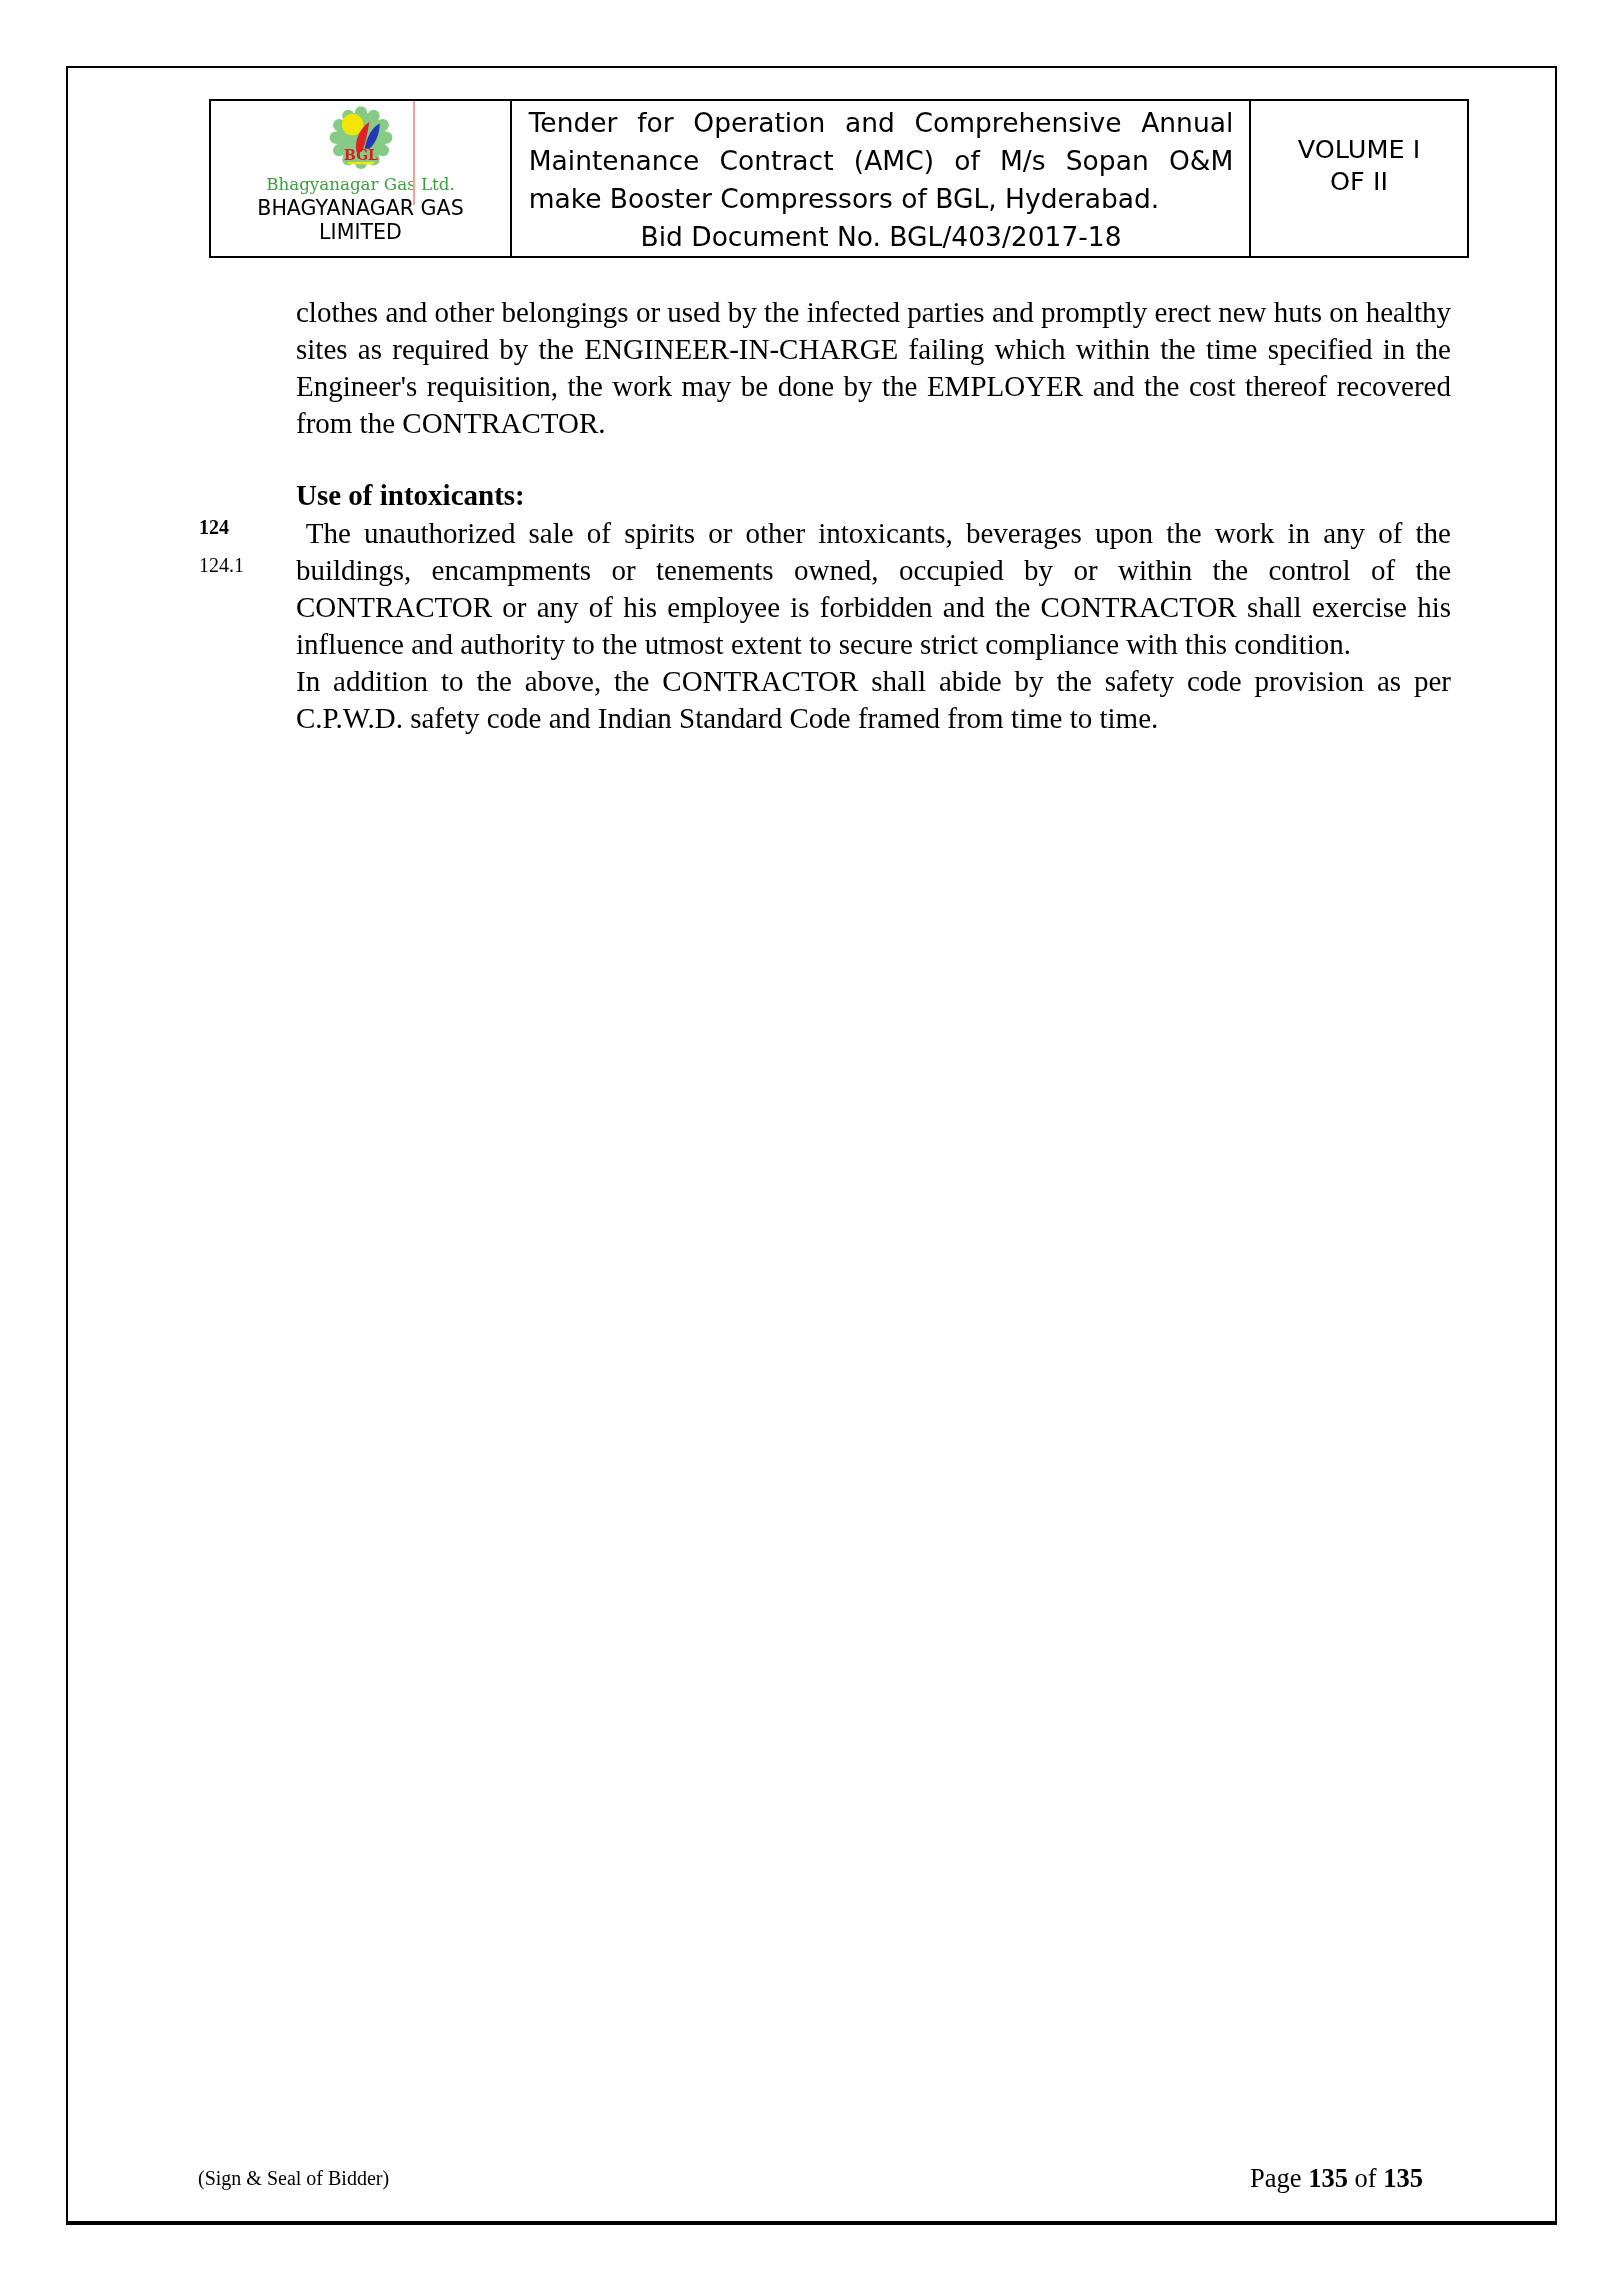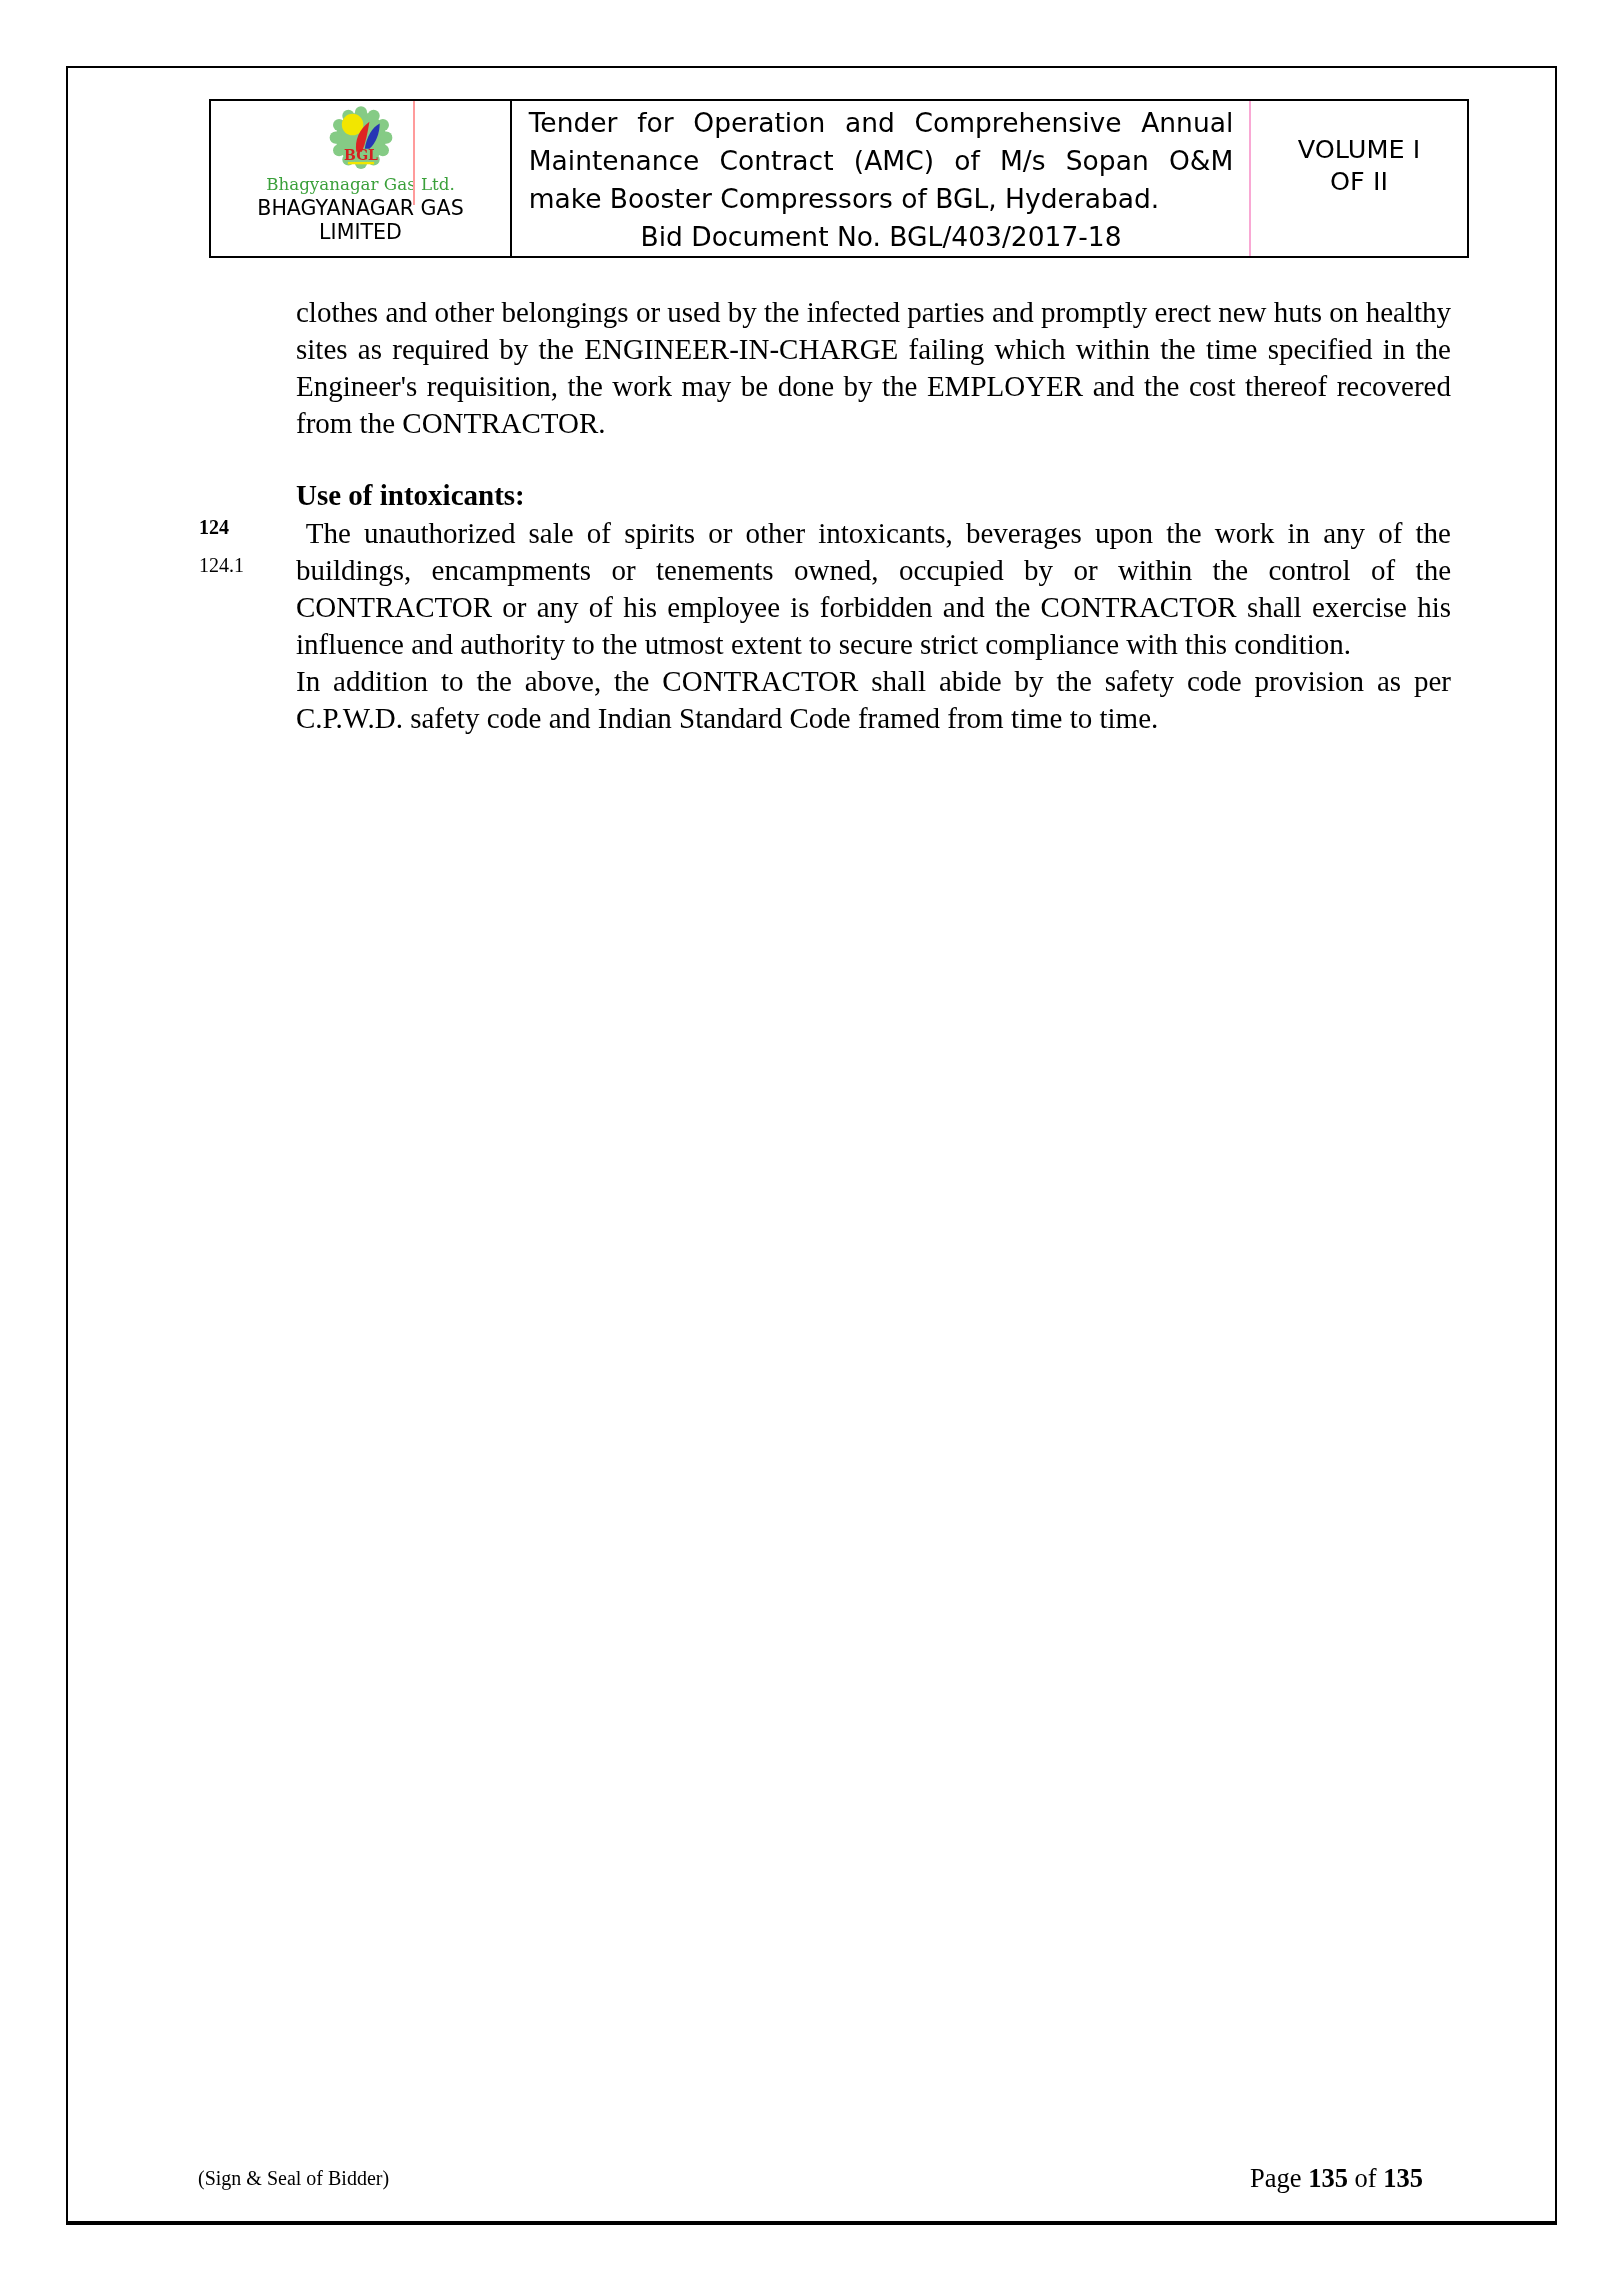--- a/index.html
+++ b/index.html
@@ -37,21 +37,21 @@
   .logo-caption{
     font-family:"DejaVu Serif", serif;
     font-size:16.7px;line-height:17.6px;color:#3aa03a;white-space:nowrap;
   }
   .company-name{
     margin-top:2px;
     font-size:20.6px;line-height:24.5px;text-align:center;color:#000;
     letter-spacing:0px;white-space:pre-line;
   }
   .cell-title{
-    flex:1;border-right:2px solid #f9a8d4;
+    flex:1;border-right:2px solid #000000;
     font-family:"DejaVu Sans", sans-serif;
     font-size:26.5px;line-height:38px;
     padding:2.9px 15.7px 0 16.7px;
   }
   .title-line{text-align:justify;text-align-last:justify;}
   .title-line.natural{text-align:center;text-align-last:left;}
   .title-line.centered{text-align:center;text-align-last:center;}
   .cell-volume{
     width:216px;display:flex;flex-direction:column;align-items:center;justify-content:center;
     font-family:"DejaVu Sans", sans-serif;font-size:25.5px;line-height:32px;

